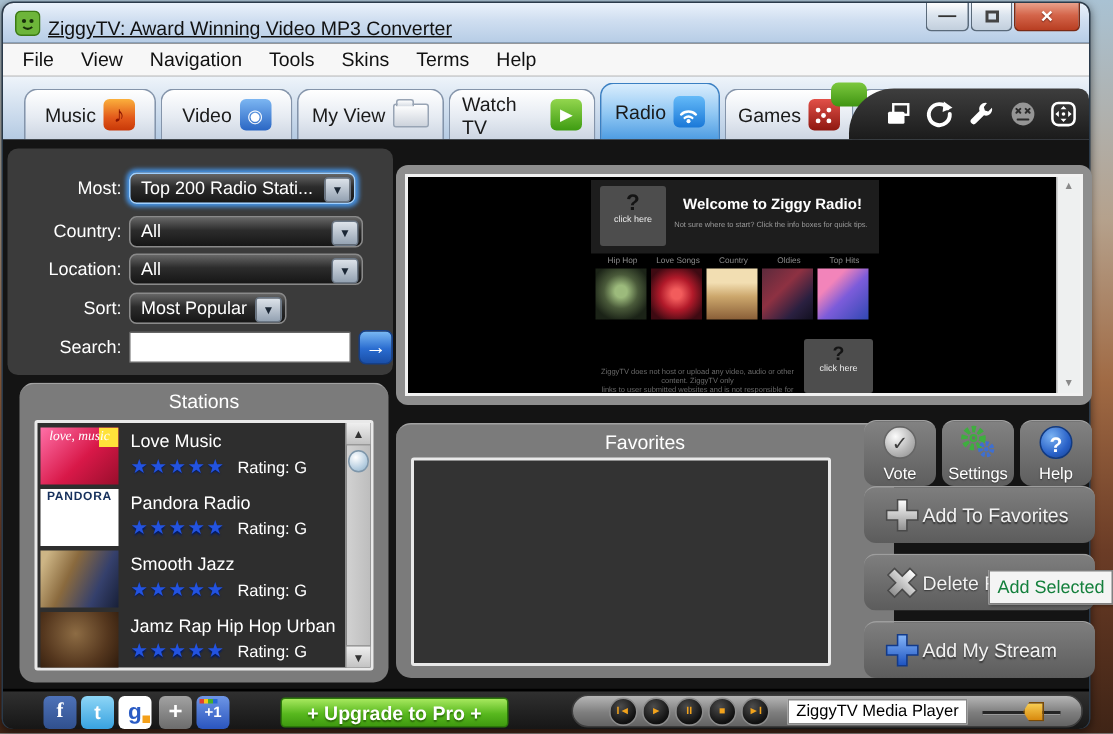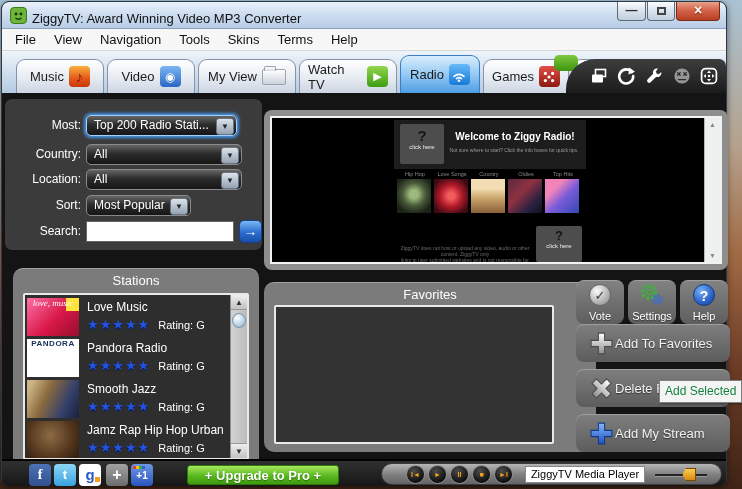--- a/index.html
+++ b/index.html
@@ -9,21 +9,21 @@
     background:linear-gradient(180deg,#a9c2d3 0%,#b5a18c 30%,#a06a44 52%,#6b3c26 75%,#3f2416 100%); }
 
   
   .window { position:absolute; left:1px; top:1px; width:726px; height:485px;
     border:1px solid #2a3a4a; border-radius:8px 8px 7px 7px;
     background:#141414; box-shadow:0 2px 6px rgba(0,0,0,.5); }
   .titlebar { position:absolute; left:0; top:0; width:100%; height:27px;
     background:linear-gradient(#eaf2fb,#cfdef0 45%,#b7cde6);
     border-bottom:1px solid #8aa0b8; border-radius:7px 7px 0 0; }
   .appicon { position:absolute; left:8px; top:5px; }
-  .title { position:absolute; left:30px; top:9px; font-size:13px; color:#111; }
+  .title { position:absolute; left:30px; top:9px; font-size:13px; color:#111;text-decoration:underline; }
   .winbtns { position:absolute; right:6px; top:0; display:flex; }
   .wb { height:19px; border:1px solid #5a6a7a; border-top:none; border-radius:0 0 4px 4px;
     margin-left:1px; text-align:center; line-height:17px; font-size:12px; color:#333;
     background:linear-gradient(#fdfdfd,#dbe4ee 45%,#c2cfdd); cursor:default; }
   .wb.min { width:29px; font-weight:bold; }
   .wb.max { width:28px; }
   .maxbox { display:inline-block; width:9px; height:8px; border:2px solid #444; margin-top:5px; }
   .wb.close { width:44px; color:#fff; font-weight:bold; font-size:14px;
     background:linear-gradient(#e9a18b,#d4654a 45%,#b83e22); border-color:#7a2a14; text-shadow:0 1px 1px #702010; }
 
@@ -81,21 +81,21 @@
     background:linear-gradient(#79b9f4,#2a6cd0 55%,#1a4fa8); border:1px solid #163f86;
     color:#fff; font-size:14px; font-weight:bold; text-align:center; line-height:21px; }
   .gobtn::after { content:"→"; }
 
   
   .gpanel { position:absolute; background:#7b7b7b; border-radius:10px; border-top:1px solid #a2a2a2; }
   .gpanel .ptitle { position:absolute; top:4px; left:0; width:100%; text-align:center;
     color:#fff; font-size:13px; }
   .darkbox { position:absolute; border:2px solid #e9e9e9; background:#2e2e2e; border-radius:2px; }
 
-  .stations { left:11px; top:162px; width:246px; height:200px;margin-top:13px; }
+  .stations { left:11px; top:162px; width:246px; height:200px; }
   .stlist { left:10px; top:24px; width:226px; height:167px; overflow:hidden; }
   .strow { position:absolute; left:2px; width:200px; height:41px; }
   .sthumb { position:absolute; left:0; top:1px; width:52px; height:38px; overflow:hidden;
     display:flex; align-items:flex-start; justify-content:center; }
   .th1 { background:linear-gradient(135deg,#ff70a8,#d81848 55%,#990e2c); }
   .th1::after { content:""; position:absolute; right:0; top:0; width:13px; height:13px; background:#ffe23a; }
   .th1 .thtxt { font-family:"Liberation Serif","DejaVu Serif",serif; font-style:italic;
     color:#fff; font-size:9px; z-index:1; }
   .th2 { background:#fff; }
   .th2 .thtxt { color:#16305c; font-size:8px; font-weight:bold; letter-spacing:.5px; }

